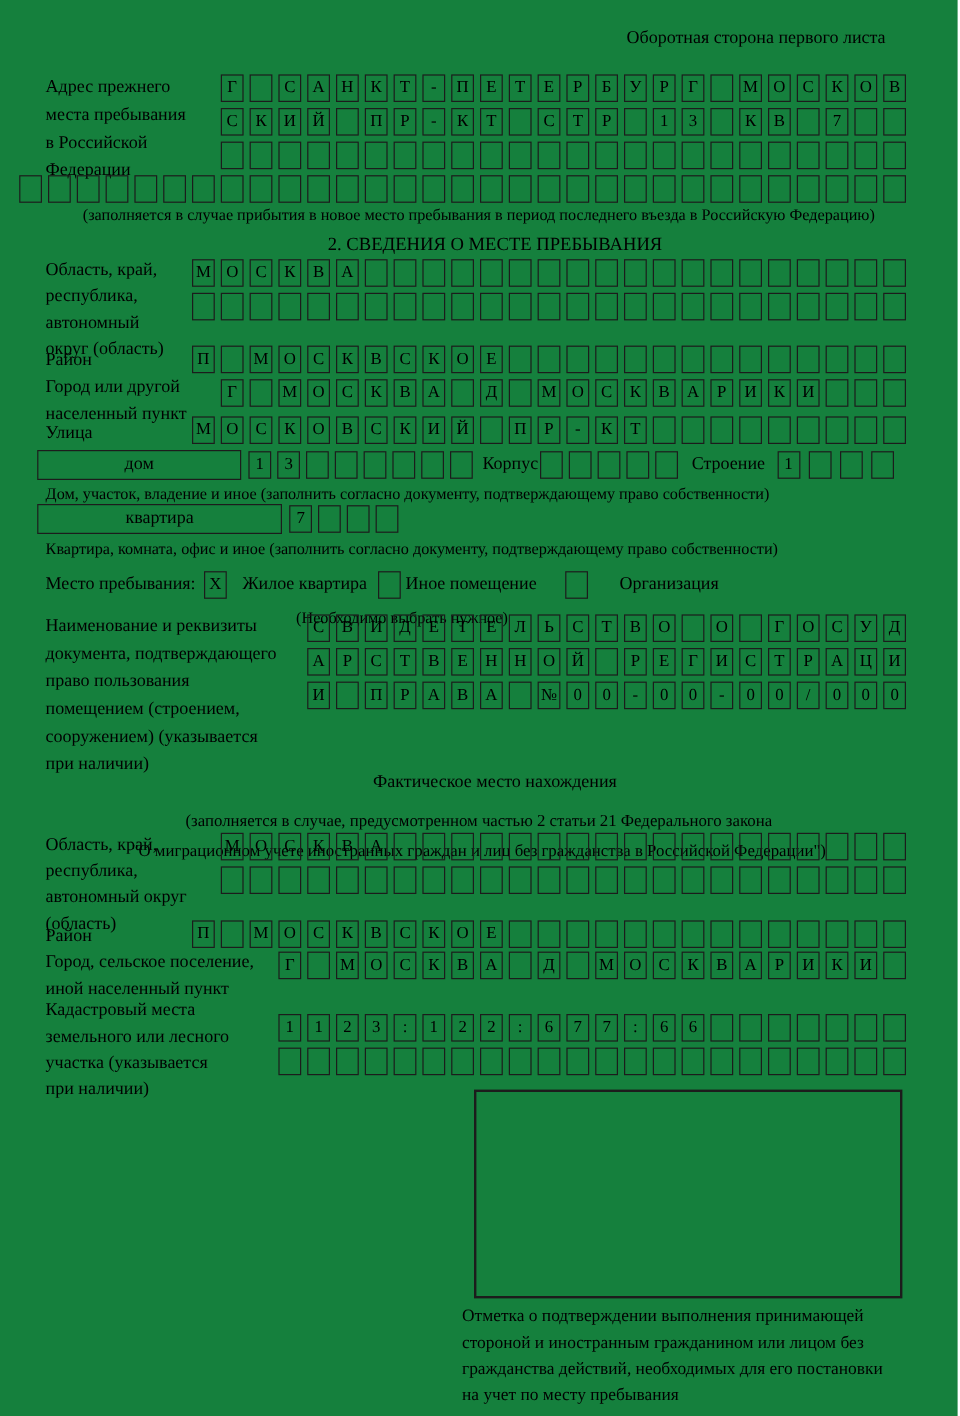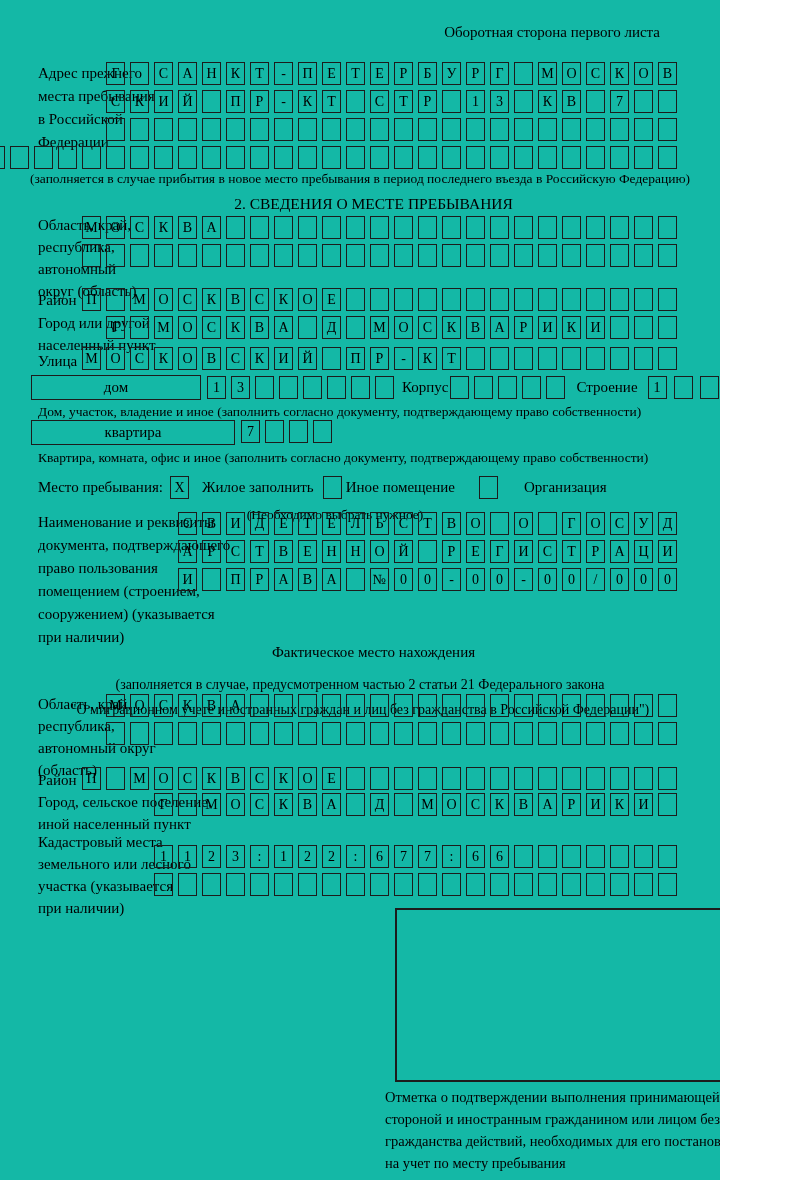--- a/index.html
+++ b/index.html
@@ -1,34 +1,34 @@
 <!DOCTYPE html>
 <html><head>
 <meta charset="utf-8">
 <style>
   html,body{margin:0;padding:0;background:#fff;}
-  .page{position:relative;width:720px;height:1180px;background:#14b8a6;overflow:hidden;
+  .page{position:relative;width:798px;height:1180px;background:#15803d;overflow:hidden;
         font-family:"Liberation Serif","DejaVu Serif",serif;color:#000;}
   .abs{position:absolute;}
   .cellrow{position:absolute;right:43px;display:flex;gap:5px;}
   .cell{width:19px;height:23px;border:1.5px solid #1c1c1c;box-sizing:border-box;flex:0 0 19px;
         display:flex;align-items:center;justify-content:center;font-size:14px;line-height:1;}
   .cg{display:flex;gap:5px;}
   .cg-wide{display:flex;gap:7px;}
   .lbl{position:absolute;left:38px;font-size:15px;line-height:23px;white-space:pre-line;}
   .lh22{line-height:22px;}
   .caption{position:absolute;left:38px;font-size:13.5px;}
   .center{position:absolute;left:0;right:0;text-align:center;}
   .bold{font-weight:normal;margin-left:27px;}
   .widebox{border:1.5px solid #1c1c1c;box-sizing:border-box;height:25px;
            display:flex;align-items:center;justify-content:center;font-size:15px;}
   .cb{width:19px;height:23px;border:1.5px solid #1c1c1c;box-sizing:border-box;flex:0 0 19px;
       display:flex;align-items:center;justify-content:center;font-size:14px;}
   .houserow{position:absolute;left:31px;top:375px;display:flex;align-items:center;font-size:15px;}
-  .aptrow{position:absolute;left:31px;top:420px;display:flex;align-items:flex-start;font-size:15px;}
+  .aptrow{position:absolute;left:31px;top:420px;display:flex;align-items:center;font-size:15px;}
   .stayrow{position:absolute;left:38px;top:476px;display:flex;align-items:center;font-size:15px;}
   .stamp{position:absolute;left:395px;top:908px;width:357px;height:174px;
          border:2px solid #1c1c1c;box-sizing:border-box;}
   .stampnote{position:absolute;left:385px;width:370px;top:1086px;text-align:left;
              font-size:14.5px;line-height:22px;white-space:pre-line;}
   .note2{white-space:pre-line;line-height:25px;font-size:14px;}
 </style>
 </head>
 <body>
 
@@ -338,21 +338,21 @@
         <span class="cell"></span>
         <span class="cell"></span>
         <span class="cell"></span>
       </div>
   </div>
   <div class="caption" style="top:450px;">Квартира, комната, офис и иное (заполнить согласно документу, подтверждающему право собственности)</div>
 
   <div class="stayrow">
     <div>Место пребывания:</div>
     <div class="cb" style="margin-left:7px;">X</div>
-    <div style="margin-left:13px;">Жилое заполнить</div>
+    <div style="margin-left:13px;">Жилое квартира</div>
     <div class="cb" style="margin-left:9px;"></div>
     <div style="margin-left:4px;">Иное помещение</div>
     <div class="cb" style="margin-left:24px;"></div>
     <div style="margin-left:26px;">Организация</div>
   </div>
   <div class="abs" style="top:507px;left:155px;width:360px;text-align:center;font-size:13.5px;">(Необходимо выбрать нужное)</div>
 
   <div class="lbl" style="top:511px;">Наименование и реквизиты
 документа, подтверждающего
 право пользования

